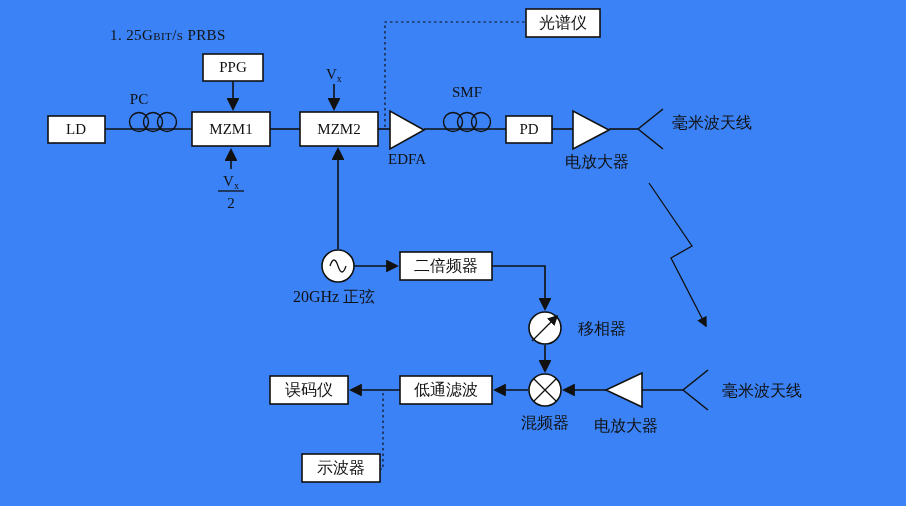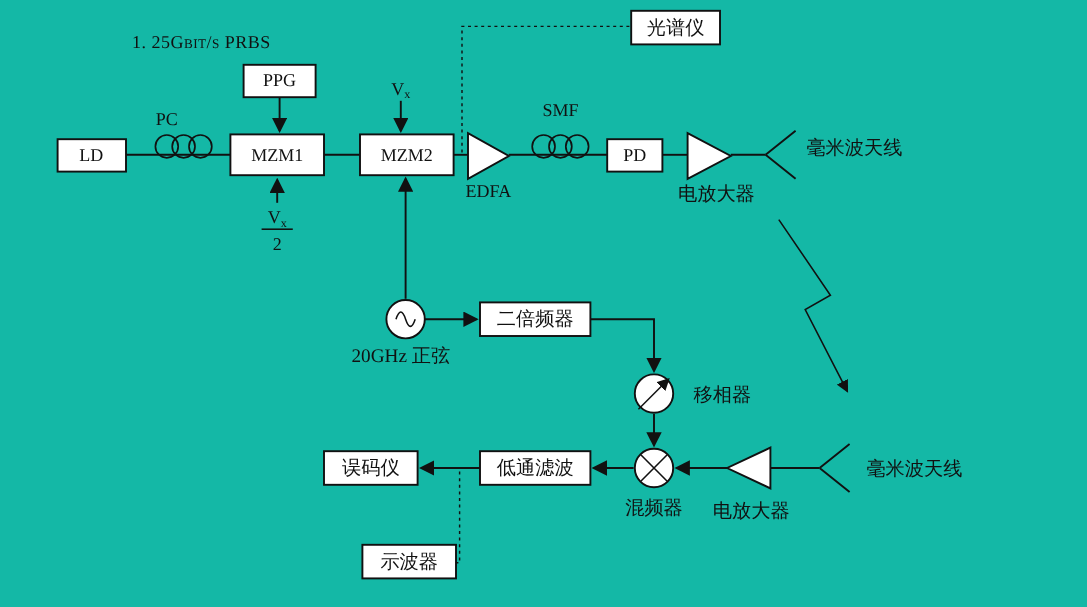--- a/index.html
+++ b/index.html
@@ -4,21 +4,21 @@
 <style>
   html, body {
     margin: 0;
     padding: 0;
     background: #ffffff;
   }
   .stage {
     position: relative;
     width: 906px;
     height: 506px;
-    background: #14b8a6;
+    background: #3b82f6;
     overflow: hidden;
     font-family: "Liberation Serif", "DejaVu Serif", serif;
   }
   svg { display: block; }
   text {
     font-family: "Liberation Serif", "DejaVu Serif", serif;
     font-size: 15px;
     fill: #111111;
   }
   text.cjk { font-size: 16px; }

